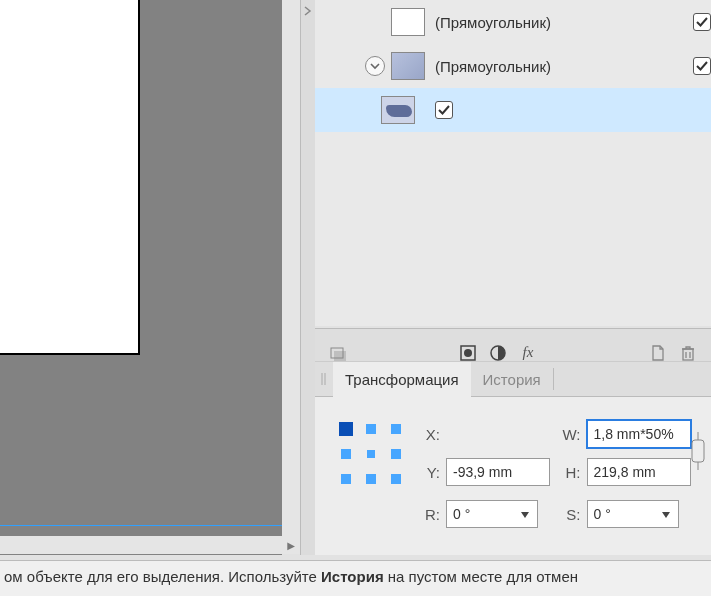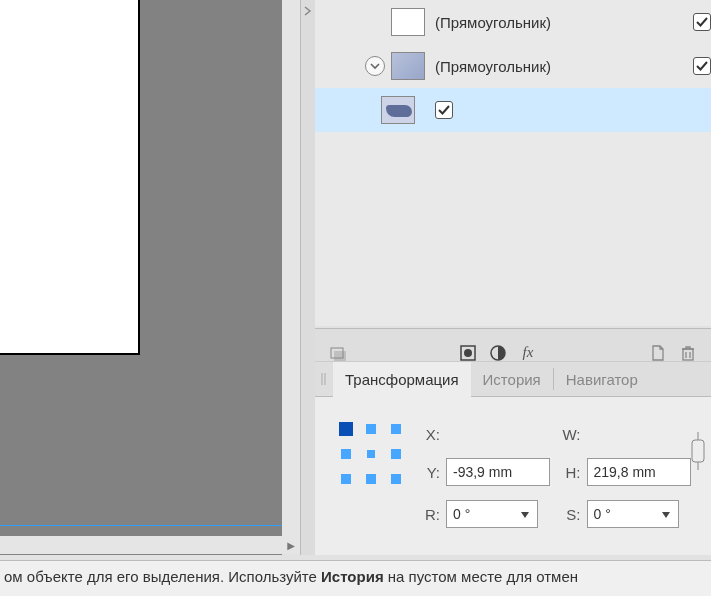--- a/index.html
+++ b/index.html
@@ -176,21 +176,20 @@
   <div class="tabs-bar">
     <div class="grip">
       <svg width="8" height="14">
           <line x1="2" y1="1" x2="2" y2="13" stroke="#aaa"></line>
           <line x1="5" y1="1" x2="5" y2="13" stroke="#aaa"></line>
         </svg>
     </div>
     <div class="tab active">Трансформация</div>
     <div class="tab">История</div>
     <div class="tab-div"></div>
-    <div class="tab">Навигатор</div>
   </div>
 
   <div class="transform-body">
     <div class="anchor-grid">
       <div class="pt big" style="left:0; top:0;"></div>
       <div class="pt" style="left:27px; top:2px;"></div>
       <div class="pt" style="left:52px; top:2px;"></div>
       <div class="pt" style="left:2px; top:27px;"></div>
       <div class="pt ctr" style="left:28px; top:28px;"></div>
       <div class="pt" style="left:52px; top:27px;"></div>
@@ -199,20 +198,21 @@
       <div class="pt" style="left:52px; top:52px;"></div>
     </div>
 
     <div class="fields">
       <div class="field-row">
         <div class="field-col first">
           <span class="lbl">X:</span>
         </div>
         <div class="field-col second">
           <span class="lbl">W:</span>
+          <div class="fld sel">1,8 mm*50%</div>
         </div>
         <div class="link-icon" style="position:absolute; right:-6px; top:6px; height:56px;">
           <svg width="14" height="46" viewBox="0 0 14 46">
               <path d="M7 4 v8 M7 34 v8 M4 12 h6 a3 3 0 0 1 3 3 v16 a3 3 0 0 1 -3 3 h-6 a3 3 0 0 1 -3 -3 v-16 a3 3 0 0 1 3 -3 z" fill="none" stroke="#888" stroke-width="1"></path>
             </svg>
         </div>
       </div>
       <div class="field-row">
         <div class="field-col first">
           <span class="lbl">Y:</span>

